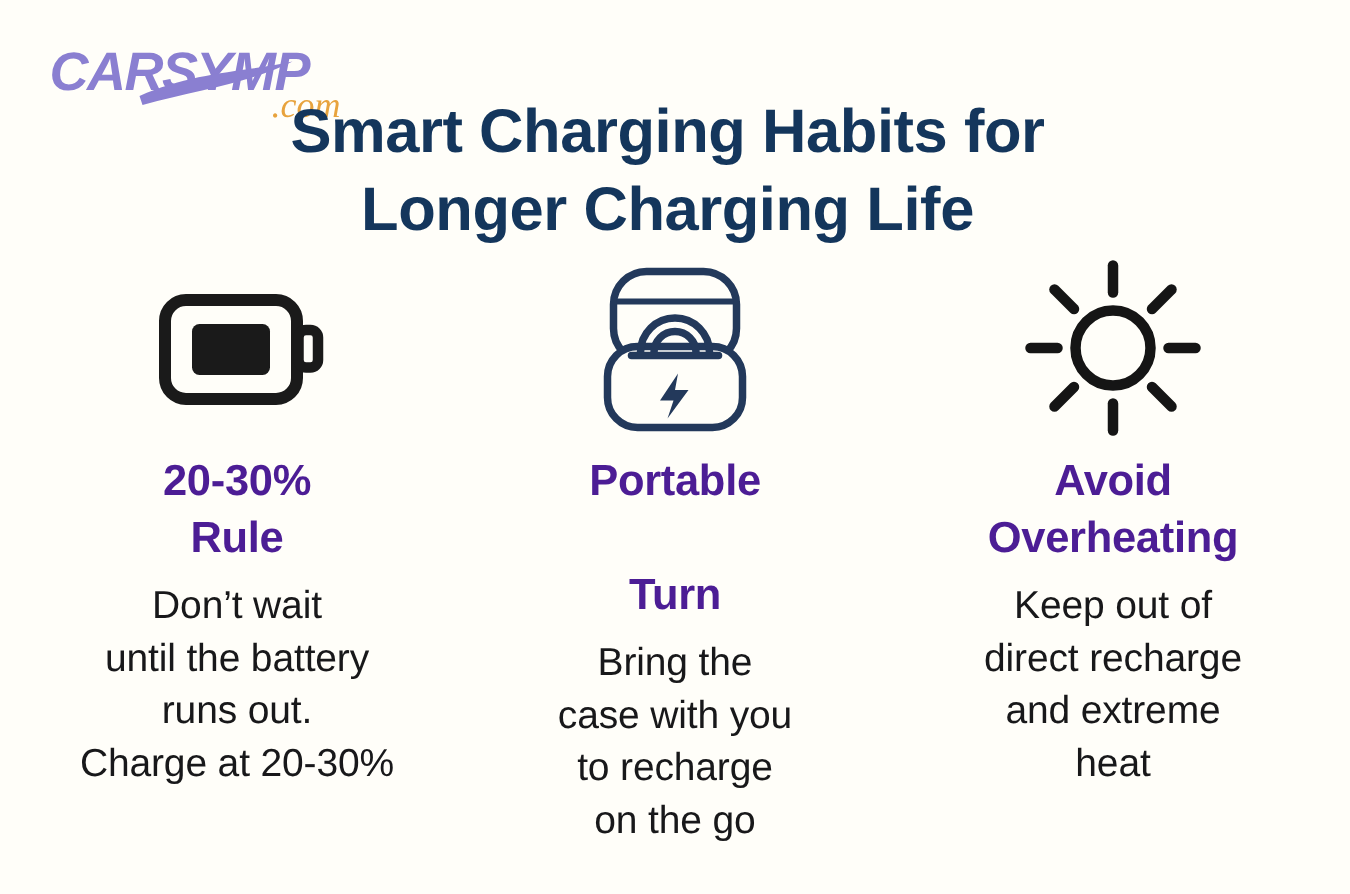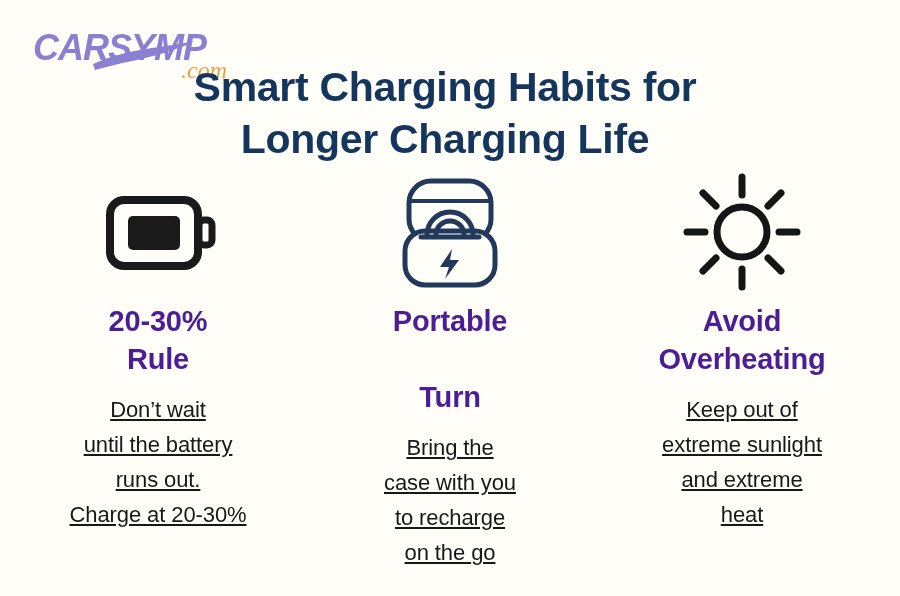--- a/index.html
+++ b/index.html
@@ -69,25 +69,24 @@
   .col-heading {
     color: #4c1d95;
     font-size: 29px;
     font-weight: bold;
     line-height: 38px;
     margin-top: 4px;
     letter-spacing: -0.2px;
   }
   .col-body {
     color: #18181a;
-    font-size: 22px;
+    font-size: 26px;
     line-height: 35px;
-    margin-top: 14px;
+    margin-top: 8px;
     letter-spacing: -0.1px;
-    text-decoration: underline;
   }
 </style>
 </head>
 <body style="background: rgb(255, 254, 249);">
 
 <div id="watermark">
   <svg viewBox="0 0 250 56" width="250" height="56">
     <text x="0" y="34" font-family="'Liberation Sans', sans-serif" font-size="36" font-weight="bold" font-style="italic" fill="#8a7fd1" letter-spacing="-1">CARSYMP</text>
     <path d="M60 38 C95 22, 130 22, 162 15 C132 30, 98 34, 62 44 Z" fill="#8a7fd1"></path>
     <text x="148" y="52" font-family="'Liberation Serif', serif" font-size="24" font-style="italic" fill="#e8a33d">.com</text>
@@ -162,19 +161,19 @@
           <line x1="33" y1="85" x2="20" y2="98"></line>
         </g>
       </svg>
     </div>
     <div class="col-heading">
       <span>Avoid</span><br>
       <span>Overheating</span>
     </div>
     <div class="col-body">
       <span>Keep out of</span><br>
-      <span>extreme sunlight</span><br>
+      <span>direct recharge</span><br>
       <span>and extreme</span><br>
       <span>heat</span>
     </div>
   </div>
 
 </div>
 
 </body></html>

